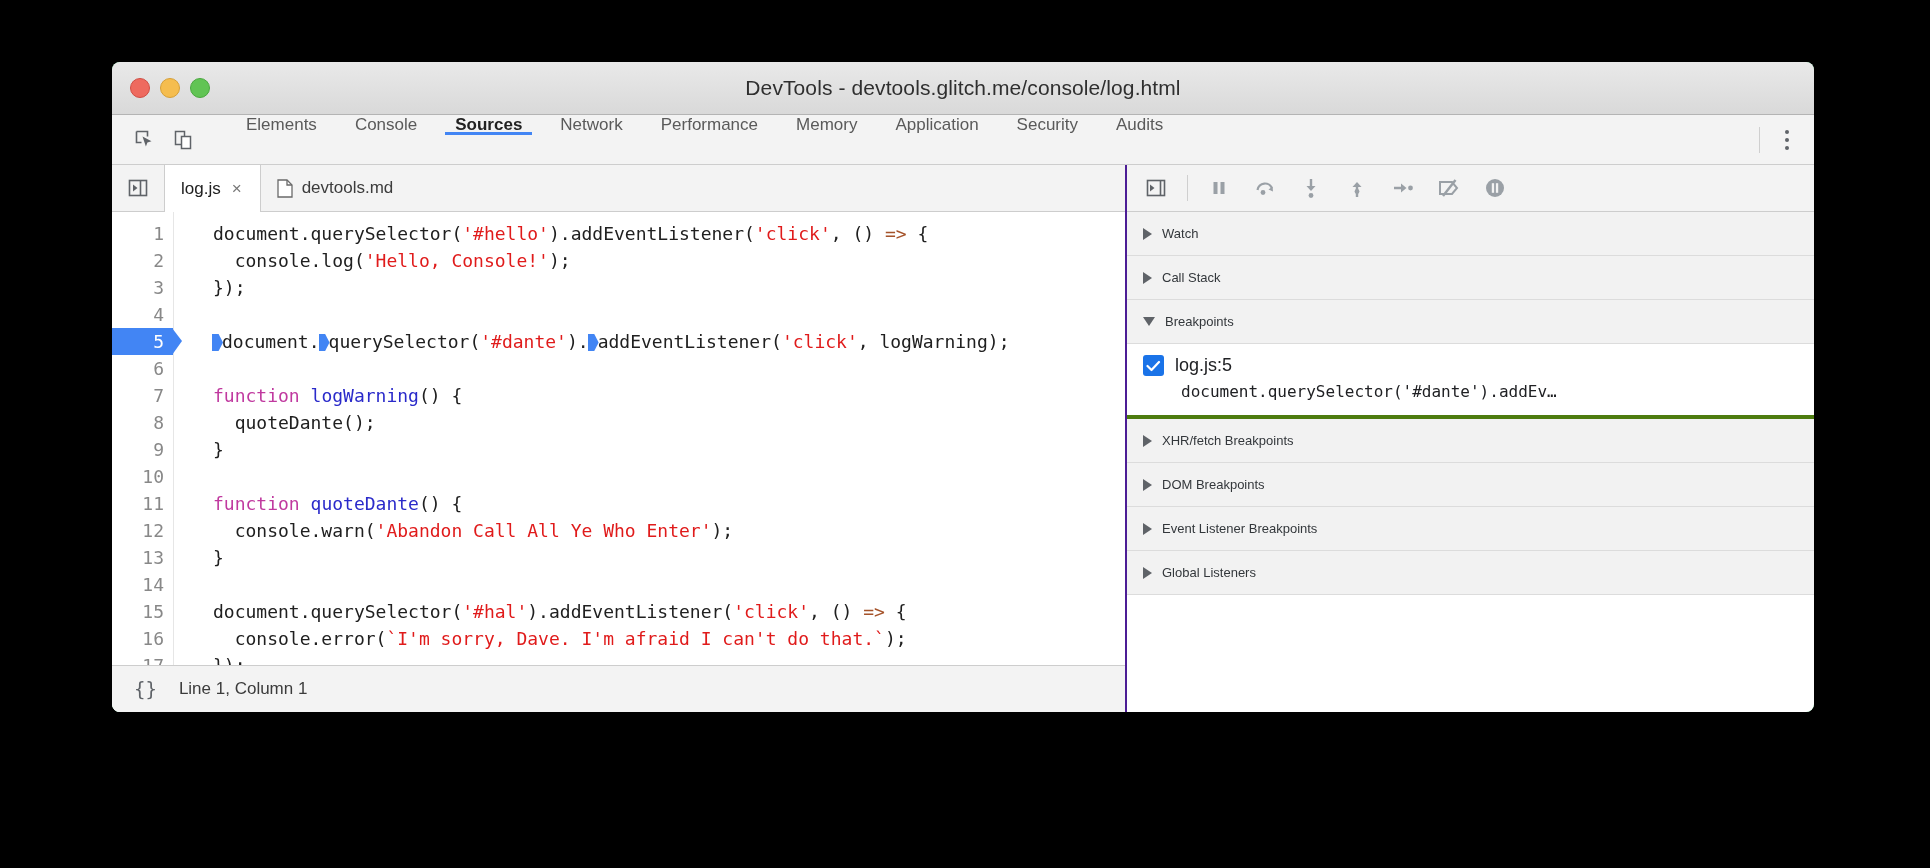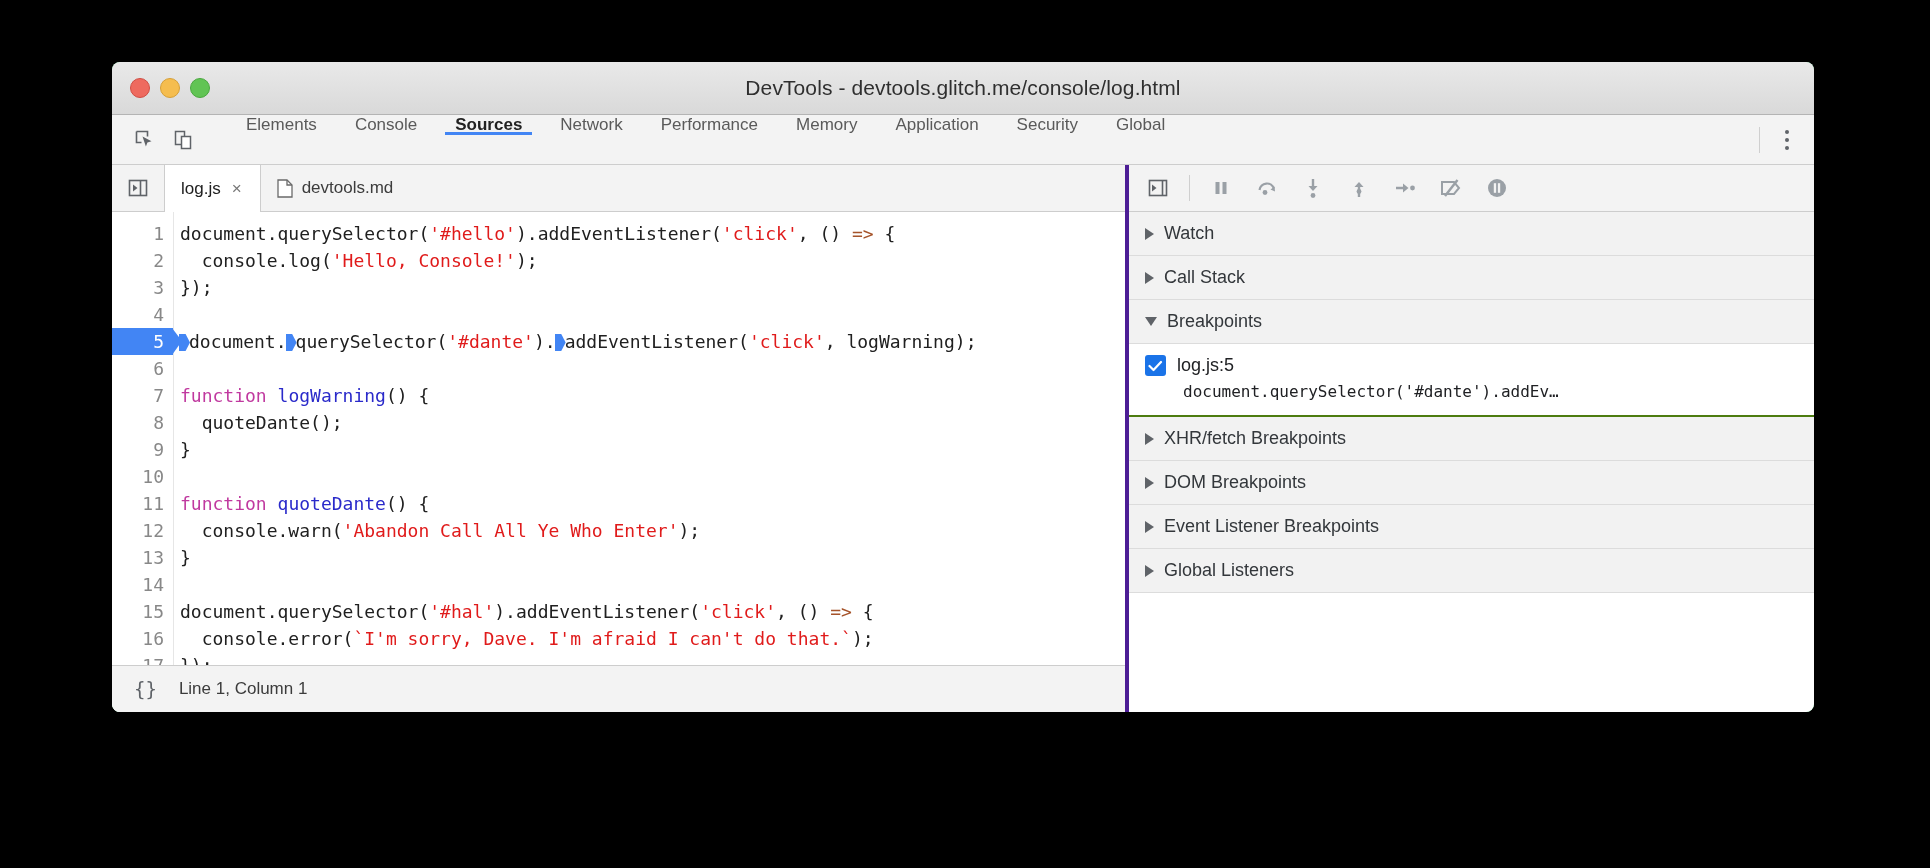--- a/index.html
+++ b/index.html
@@ -155,21 +155,21 @@
   .body-split {
     flex: 1;
     display: flex;
     min-height: 0;
   }
   .editor-pane {
     width: 1013px;
     flex: 0 0 1013px;
     display: flex;
     flex-direction: column;
-    border-right: 4px solid #4c1d95;
+    border-right: 2px solid #4c1d95;
     min-height: 0;
     background: #fff;
   }
   .debug-pane {
     flex: 1;
     display: flex;
     flex-direction: column;
     background: #fff;
     min-width: 0;
   }
@@ -228,20 +228,21 @@
     border-right: 1px solid #e6e6e6;
     padding-top: 8px;
     box-sizing: border-box;
   }
   .code-lines {
     flex: 1;
     padding-top: 8px;
     padding-left: 6px;
     overflow: hidden;
     box-sizing: border-box;
+    margin-left: 33px;
   }
   .gutter-num, .code-line {
     height: 27px;
     line-height: 27px;
     font-family: "DejaVu Sans Mono", "Liberation Mono", monospace;
     font-size: 18px;
     white-space: pre;
   }
   .gutter-num {
     text-align: right;
@@ -324,21 +325,21 @@
     flex: 1;
     overflow: hidden;
     min-height: 0;
   }
   .section-head {
     height: 44px;
     display: flex;
     align-items: center;
     gap: 10px;
     padding-left: 16px;
-    font-size: 18px;
+    font-size: 13px;
     color: #33373b;
     background: #f2f2f2;
     border-bottom: 1px solid #dcdcdc;
     box-sizing: border-box;
   }
   .section-head.hovered { background: #dedede; }
   .tri {
     width: 0; height: 0;
     border-top: 6px solid transparent;
     border-bottom: 6px solid transparent;
@@ -346,21 +347,21 @@
     flex: 0 0 auto;
   }
   .tri.open {
     border-left: 6px solid transparent;
     border-right: 6px solid transparent;
     border-top: 9px solid #5f6368;
     border-bottom: 0;
   }
   .bp-list {
     background: #fff;
-    border-bottom: 2px solid #4d7c0f;
+    border-bottom: 4px solid #4d7c0f;
     padding: 8px 0 10px 0;
   }
   .bp-item {
     display: flex;
     align-items: flex-start;
     gap: 11px;
     padding: 0 14px 0 16px;
   }
   .bp-check {
     width: 21px; height: 21px;
@@ -443,21 +444,21 @@
         <div class="tab">
             <span>Memory</span>
           </div>
         <div class="tab">
             <span>Application</span>
           </div>
         <div class="tab">
             <span>Security</span>
           </div>
         <div class="tab">
-            <span>Global</span>
+            <span>Audits</span>
           </div>
       </div>
 
       <div class="tabbar-right">
         <div class="vsep"></div>
         <div class="kebab">
           <i></i>
             <i></i>
             <i></i>
         </div>

